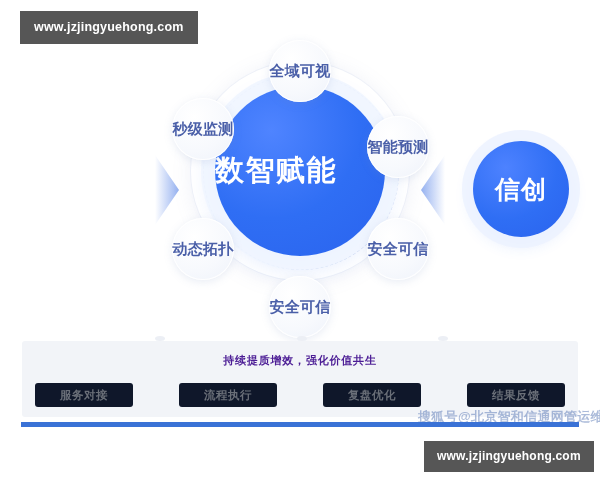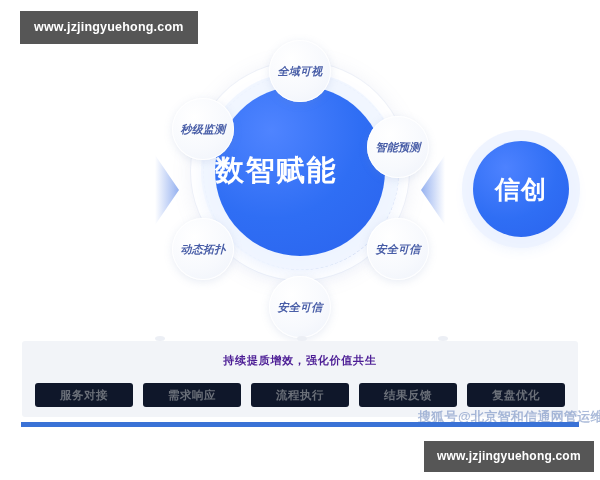--- a/index.html
+++ b/index.html
@@ -85,21 +85,21 @@
   
   .node{
     position:absolute;
     width:62px;height:62px;
     border-radius:50%;
     background:radial-gradient(circle at 36% 30%, #ffffff 0%, #f7f9fd 58%, #eef2fa 100%);
     box-shadow:0 2px 9px rgba(120,140,190,.17), inset 0 0 0 1px rgba(255,255,255,.9);
     display:flex;align-items:center;justify-content:center;
   }
   .node span{
-    font-size:11px;color:#4a5fa8;font-weight:bold;letter-spacing:.3px;white-space:nowrap;font-style:italic;
+    font-size:15px;color:#4a5fa8;font-weight:bold;letter-spacing:.3px;white-space:nowrap;
   }
   .n-top   {left:269px;top:-6px;}
   .n-tr    {left:367px;top:70px;}
   .n-br    {left:367px;top:172px;}
   .n-bot   {left:269px;top:230px;}
   .n-bl    {left:172px;top:172px;}
   .n-tl    {left:172px;top:52px;}
 
   .arrows{position:absolute;left:0;top:0;width:600px;height:290px;pointer-events:none;}
 
@@ -216,30 +216,27 @@
 <div class="dot-deco" style="left:297px;"></div>
 <div class="dot-deco" style="left:438px;"></div>
 
 <div class="panel">
   <div class="panel-title">持续提质增效，强化价值共生</div>
   <div class="pill-row">
     <div class="pill">
       <span>服务对接</span>
     </div>
     <div class="pill">
-      <span>需求响应</span>
-    </div>
-    <div class="pill">
       <span>流程执行</span>
     </div>
     <div class="pill">
+      <span>复盘优化</span>
+    </div>
+    <div class="pill">
       <span>结果反馈</span>
-    </div>
-    <div class="pill">
-      <span>复盘优化</span>
     </div>
   </div>
 </div>
 
 <div class="soft-wm">搜狐号@北京智和信通网管运维</div>
 <div class="blue-rule"></div>
 
 <div class="wm-chip wm-bottom">www.jzjingyuehong.com</div>
 
 </body></html>

